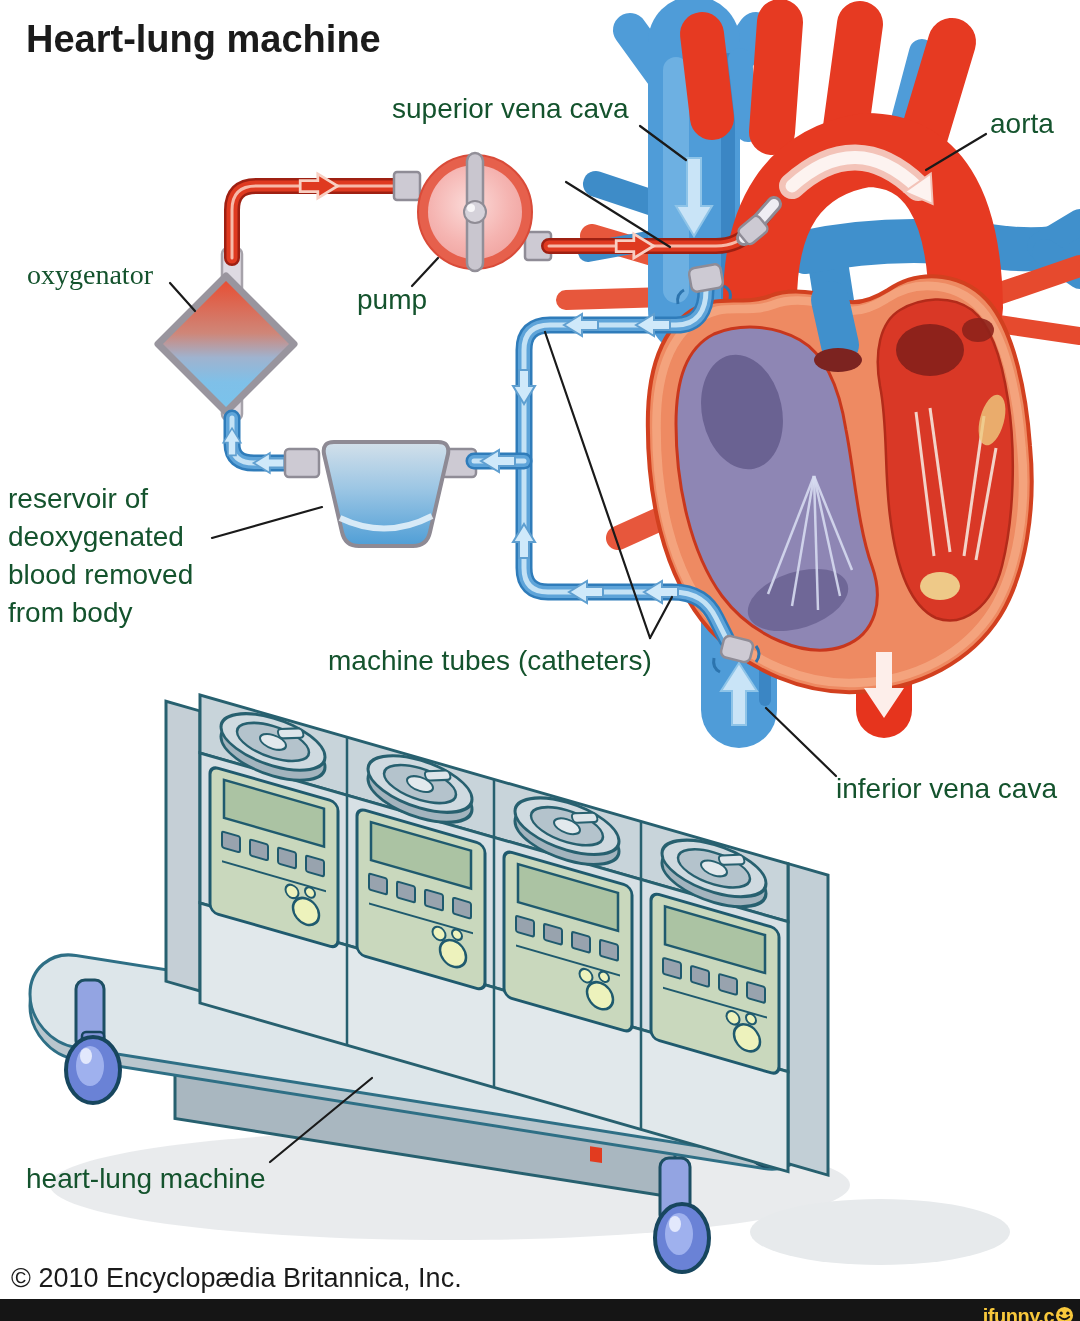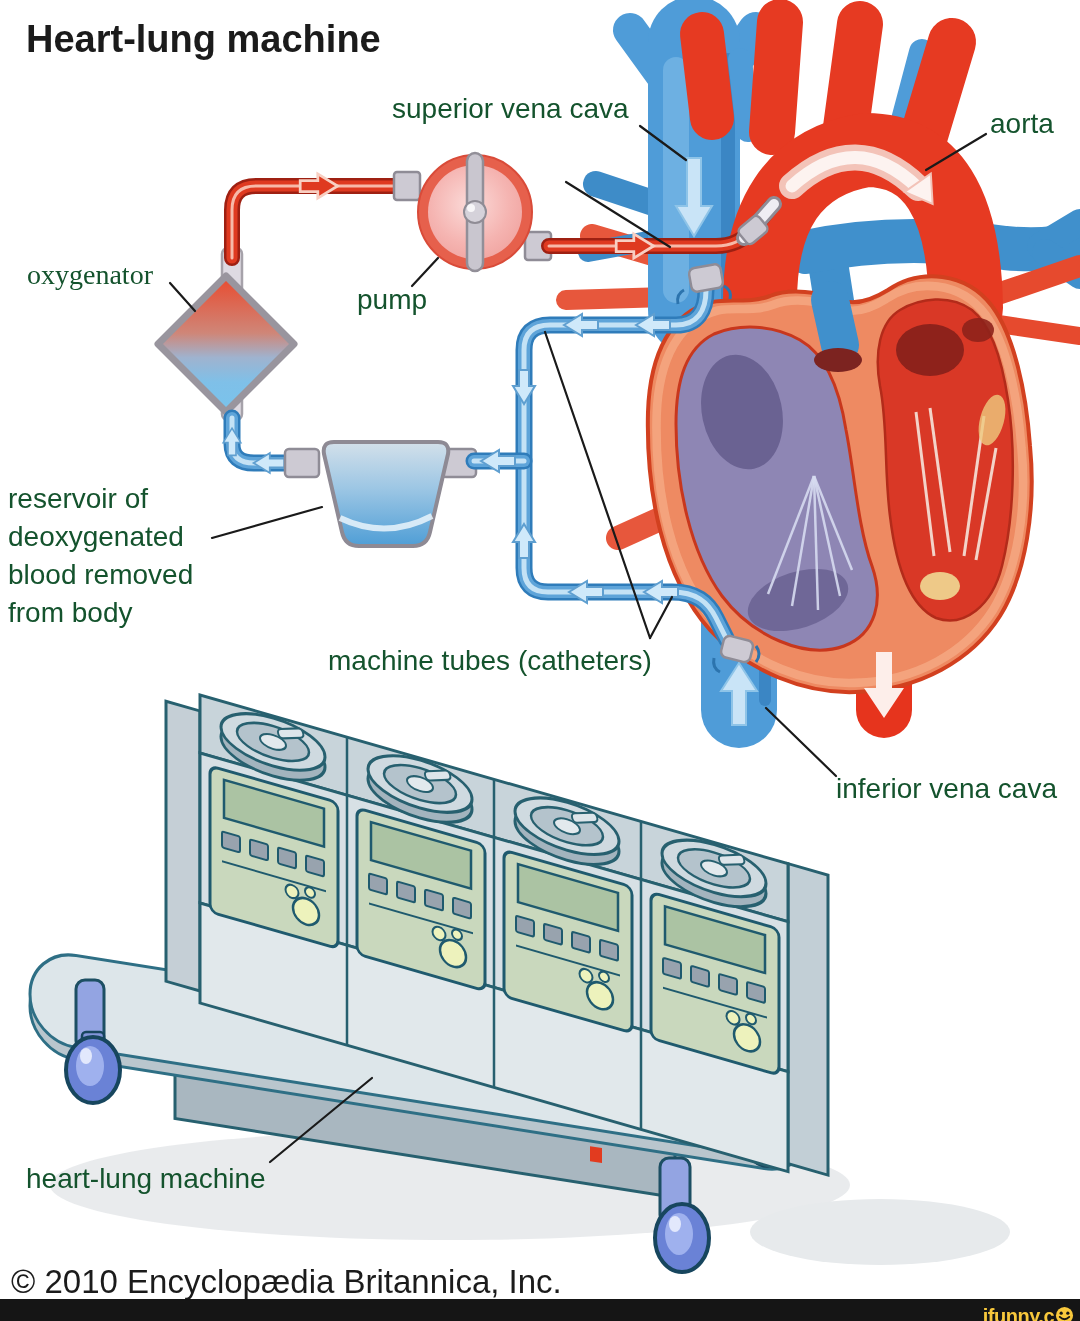--- a/index.html
+++ b/index.html
@@ -3,21 +3,21 @@
 <meta charset="utf-8">
 <style>
   html,body{margin:0;padding:0;background:#ffffff;}
   body{width:1080px;height:1321px;position:relative;overflow:hidden;
        font-family:"Liberation Sans","DejaVu Sans",sans-serif;color:#1b1b1b;}
   #stage{position:absolute;left:0;top:0;width:1080px;height:1321px;}
   svg.art{position:absolute;left:0;top:0;}
   .lbl{position:absolute;font-size:28px;line-height:30px;color:#14532d;white-space:nowrap;}
   .lbl.multi{white-space:pre-line;line-height:38px;}
   #title{position:absolute;left:26px;top:18px;font-size:38px;font-weight:bold;letter-spacing:0;}
-  #copyright{position:absolute;left:11px;top:1263px;font-size:33px;}
+  #copyright{position:absolute;left:11px;top:1263px;font-size:27px;}
   #wmbar{position:absolute;left:0;top:1299px;width:1080px;height:36px;background:#151515;
          display:flex;align-items:center;justify-content:flex-end;padding-right:6px;box-sizing:border-box;}
   #wmlogo{display:flex;align-items:center;gap:1px;}
   #wmtext{color:#f8c83c;font-size:20px;font-weight:bold;letter-spacing:-0.5px;transform:translateY(-1px);}
   
   .b-outer{stroke:#2f7cba;stroke-width:17;fill:none;stroke-linecap:round;}
   .b-mid{stroke:#5ea4d9;stroke-width:12;fill:none;stroke-linecap:round;}
   .b-in{stroke:#c4e2f5;stroke-width:5;fill:none;stroke-linecap:round;}
   .r-outer{stroke:#9e2012;stroke-width:16;fill:none;stroke-linecap:round;}
   .r-mid{stroke:#df3a20;stroke-width:11;fill:none;stroke-linecap:round;}

